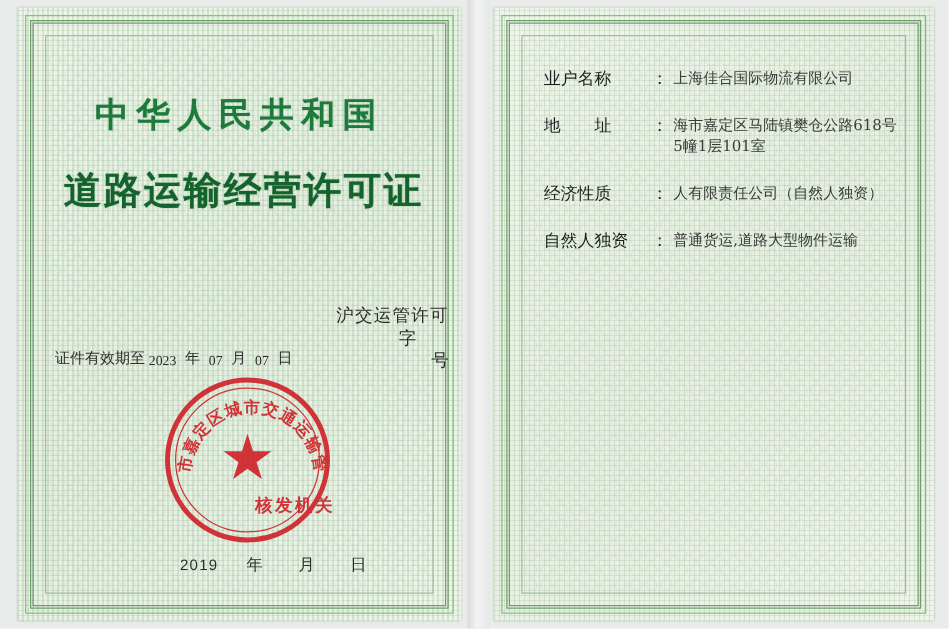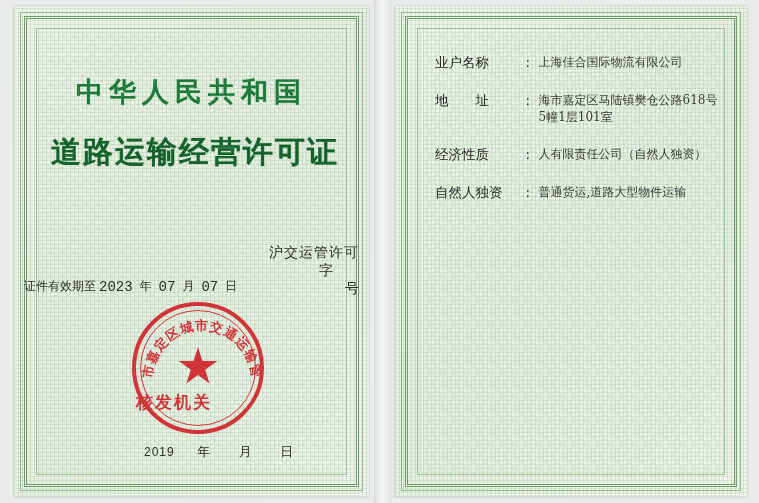--- a/index.html
+++ b/index.html
@@ -104,33 +104,33 @@
     color: #3a3a3a;
     border-bottom: 1px solid #6d6d6d;
     padding: 0 6px 1px 6px;
     min-width: 96px;
     text-align: center;
   }
   .lic-hao { margin-left: 22px; }
 
   .valid-row {
     position: absolute;
-    left: 10px;
+    left: 30px;
     right: 10px;
     top: 272px;
     font-size: 12px;
     color: #2b2b2b;
     display: flex;
     align-items: flex-end;
     white-space: nowrap;
     text-align: center;
   }
   .valid-row .val {
-    font-family: Liberation Mono, monospace;
-    font-size: 14px;
+    font-family: Liberation Serif, serif;
+    font-size: 11px;
     padding: 0 3px;
   }
   .valid-row .unit { padding: 0 4px; }
 
   
   .seal {
     position: absolute;
     left: 118px;
     top: 296px;
     width: 132px;
@@ -164,23 +164,23 @@
     font-size: 13px;
     font-family: "DejaVu Serif", serif;
     font-weight: bold;
     letter-spacing: 1px;
   }
   .seal-bottom-text {
     position: absolute;
     left: 0;
     bottom: 16px;
     width: 132px;
-    text-align: left;
+    text-align: right;
     color: #cf1b22;
-    font-size: 17px;
+    font-size: 14px;
     font-weight: bold;
     font-family: "DejaVu Serif", serif;
     letter-spacing: 2px;
   }
   .issue-date {
     position: absolute;
     left: 130px;
     top: 437px;
     font-size: 13px;
     color: #2b2b2b;

